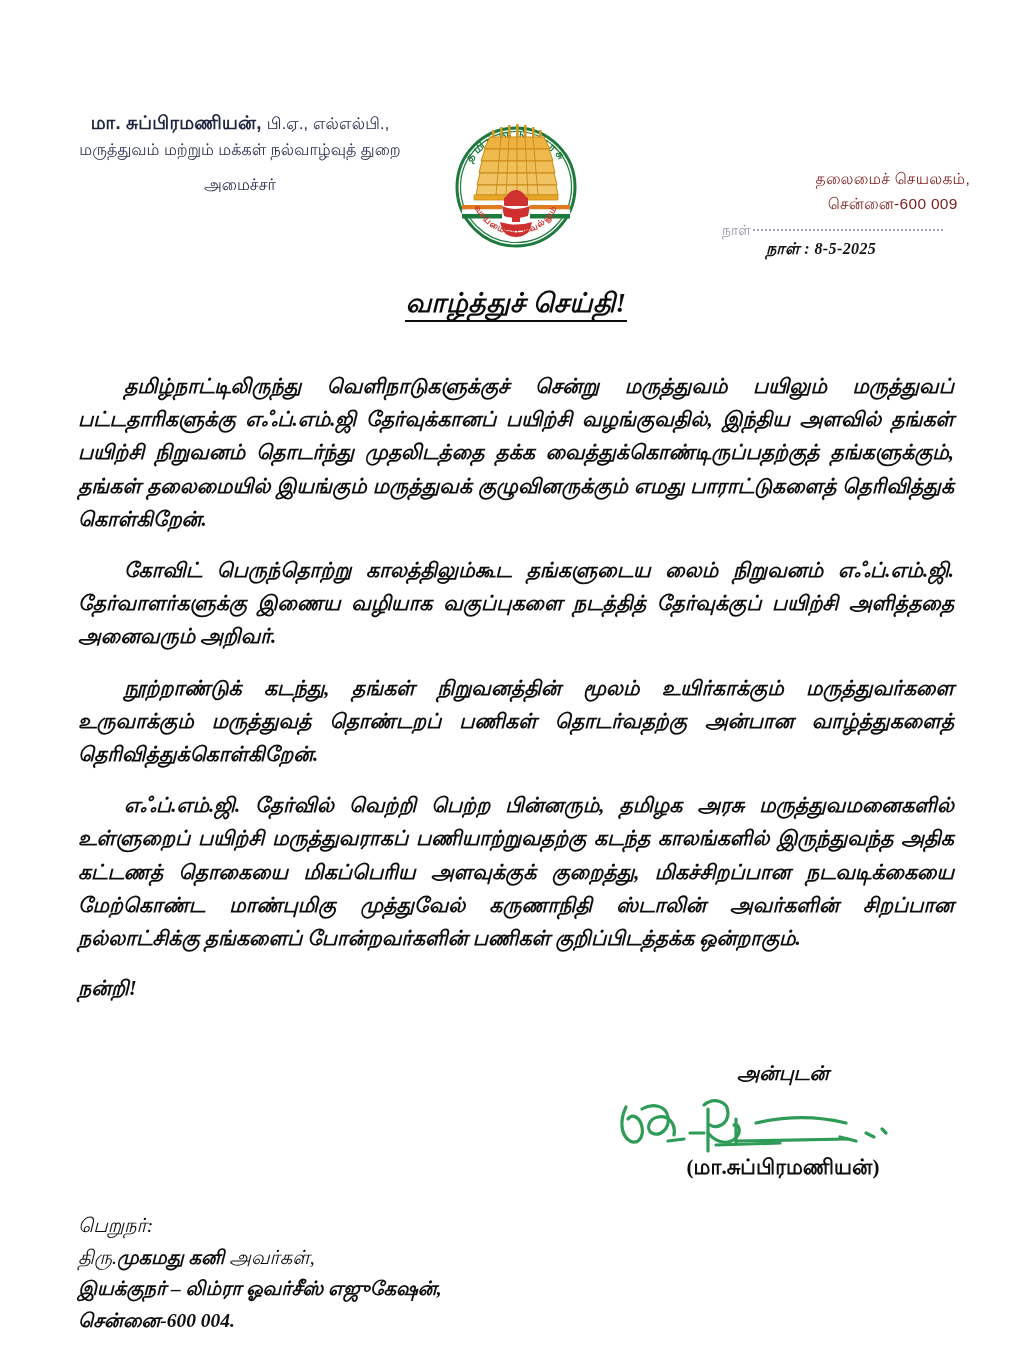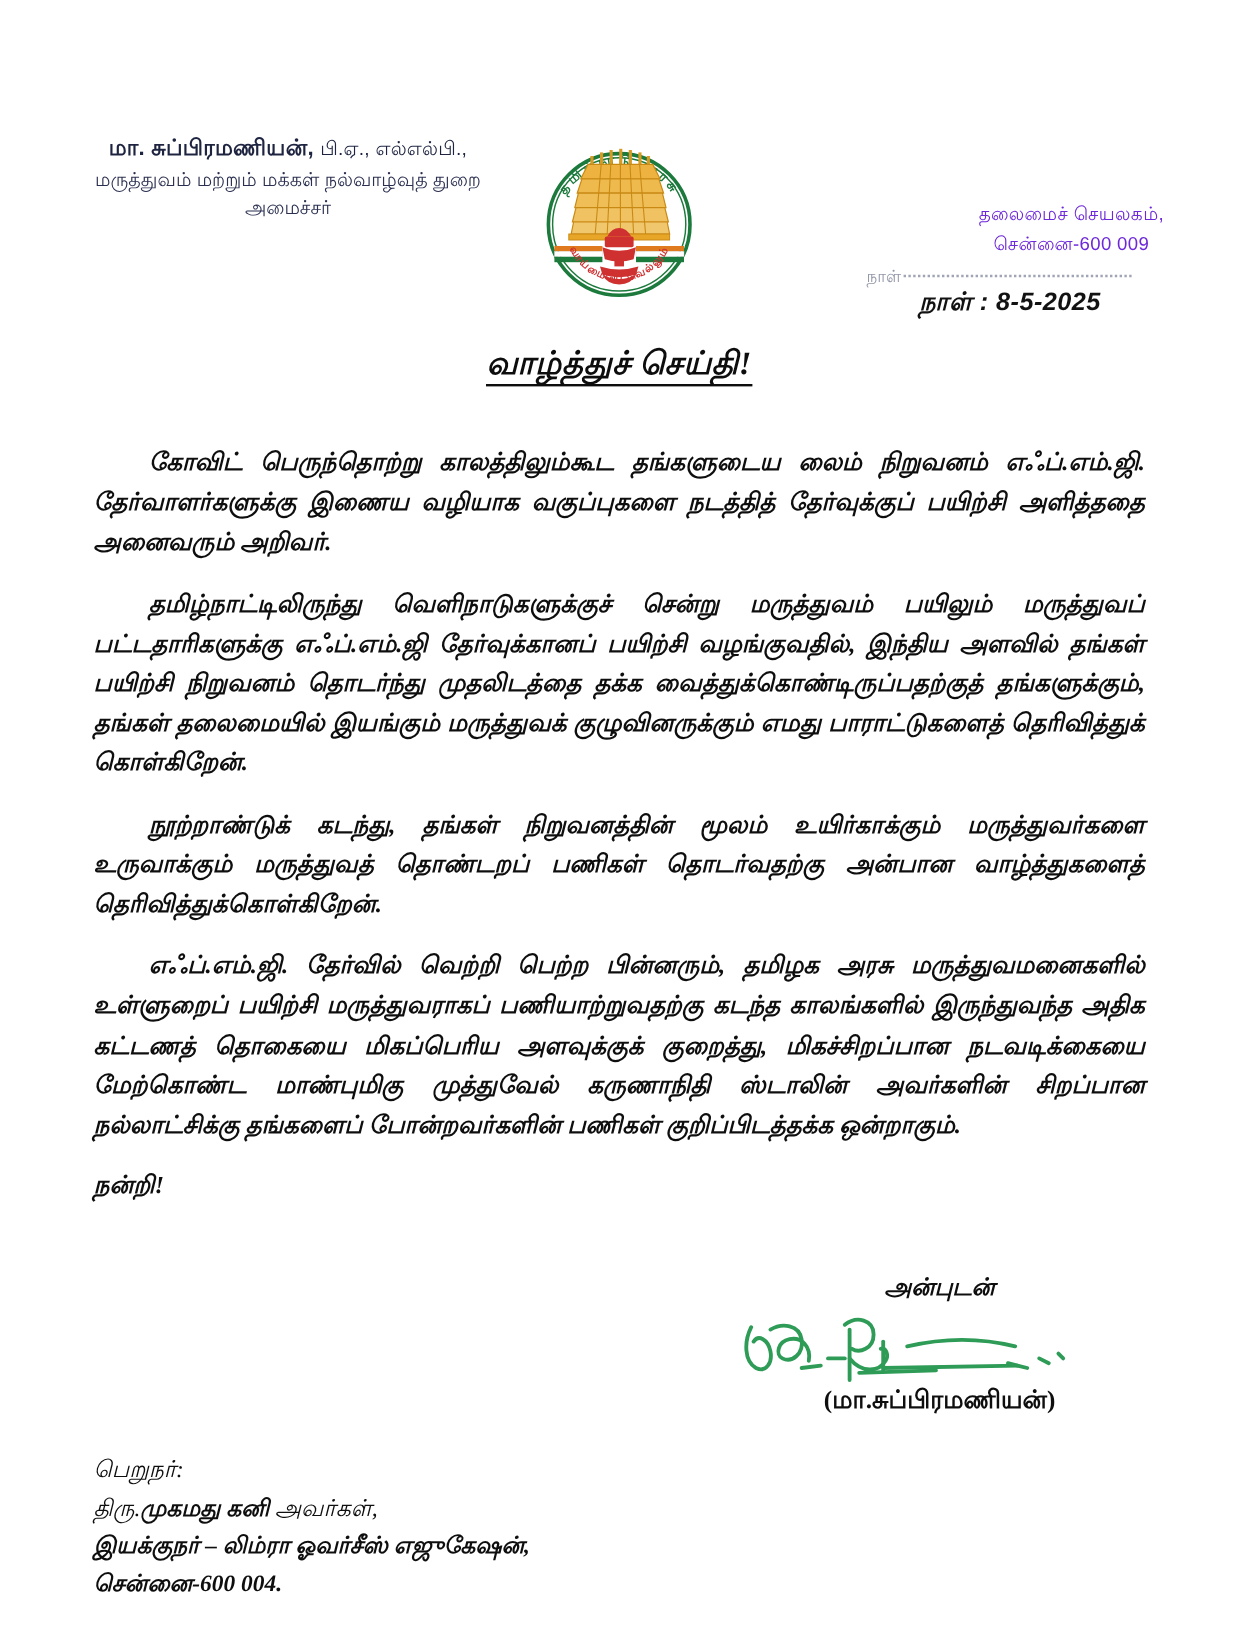--- a/index.html
+++ b/index.html
@@ -52,29 +52,29 @@
   .lh-dept {
     font-family: "Liberation Sans", "DejaVu Sans", sans-serif;
     font-size: 16px;
     color: #2b3050;
     margin-top: 3px;
   }
   .lh-role {
     font-family: "Liberation Sans", "DejaVu Sans", sans-serif;
     font-size: 16px;
     color: #2b3050;
-    margin-top: 1px;
+    margin-top: 12px;
   }
 
   .letterhead-right {
     position: absolute;
     right: 62px;
     top: 112px;
     text-align: center;
-    color: #6d28d9;
+    color: #7f1d1d;
     font-family: "Liberation Sans", "DejaVu Sans", sans-serif;
     font-size: 15.5px;
     line-height: 1.6;
     letter-spacing: 0.3px;
   }
 
   
   .emblem {
     position: absolute;
     left: 444px;
@@ -106,24 +106,24 @@
     width: 190px;
     border-bottom: 2.5px dotted #a0a4b4;
     margin-left: 2px;
     vertical-align: 4px;
   }
   .date-typed {
     position: absolute;
     left: 52px;
     top: 18px;
     white-space: nowrap;
-    font-family: Liberation Sans, sans-serif;
-    font-style: italic;
-    font-weight: bold;
-    font-size: 21px;
+    font-family: Liberation Serif, serif;
+    font-style: italic;
+    font-weight: bold;
+    font-size: 16px;
     color: #121212;
     letter-spacing: 0.4px;
   }
 
   
   .doc-title {
     position: absolute;
     top: 288px;
     left: 0;
     width: 1032px;
@@ -316,22 +316,22 @@
       <span>நாள்</span><span class="date-dots"></span>
     </div>
     <div class="date-typed">நாள் : 8-5-2025</div>
   </div>
 
   <div class="doc-title">
     <span>வாழ்த்துச் செய்தி!</span>
   </div>
 
   <div class="body-text">
+    <p class="para">தமிழ்நாட்டிலிருந்து வெளிநாடுகளுக்குச் சென்று மருத்துவம் பயிலும் மருத்துவப் பட்டதாரிகளுக்கு எஃப்.எம்.ஜி தேர்வுக்கானப் பயிற்சி வழங்குவதில், இந்திய அளவில் தங்கள் பயிற்சி நிறுவனம் தொடர்ந்து முதலிடத்தை தக்க வைத்துக்கொண்டிருப்பதற்குத் தங்களுக்கும், தங்கள் தலைமையில் இயங்கும் மருத்துவக் குழுவினருக்கும் எமது பாராட்டுகளைத் தெரிவித்துக் கொள்கிறேன்.</p>
     <p class="para">கோவிட் பெருந்தொற்று காலத்திலும்கூட தங்களுடைய லைம் நிறுவனம் எஃப்.எம்.ஜி. தேர்வாளர்களுக்கு இணைய வழியாக வகுப்புகளை நடத்தித் தேர்வுக்குப் பயிற்சி அளித்ததை அனைவரும் அறிவர்.</p>
-    <p class="para">தமிழ்நாட்டிலிருந்து வெளிநாடுகளுக்குச் சென்று மருத்துவம் பயிலும் மருத்துவப் பட்டதாரிகளுக்கு எஃப்.எம்.ஜி தேர்வுக்கானப் பயிற்சி வழங்குவதில், இந்திய அளவில் தங்கள் பயிற்சி நிறுவனம் தொடர்ந்து முதலிடத்தை தக்க வைத்துக்கொண்டிருப்பதற்குத் தங்களுக்கும், தங்கள் தலைமையில் இயங்கும் மருத்துவக் குழுவினருக்கும் எமது பாராட்டுகளைத் தெரிவித்துக் கொள்கிறேன்.</p>
     <p class="para">நூற்றாண்டுக் கடந்து, தங்கள் நிறுவனத்தின் மூலம் உயிர்காக்கும் மருத்துவர்களை உருவாக்கும் மருத்துவத் தொண்டறப் பணிகள் தொடர்வதற்கு அன்பான வாழ்த்துகளைத் தெரிவித்துக்கொள்கிறேன்.</p>
     <p class="para">எஃப்.எம்.ஜி. தேர்வில் வெற்றி பெற்ற பின்னரும், தமிழக அரசு மருத்துவமனைகளில் உள்ளுறைப் பயிற்சி மருத்துவராகப் பணியாற்றுவதற்கு கடந்த காலங்களில் இருந்துவந்த அதிக கட்டணத் தொகையை மிகப்பெரிய அளவுக்குக் குறைத்து, மிகச்சிறப்பான நடவடிக்கையை மேற்கொண்ட மாண்புமிகு முத்துவேல் கருணாநிதி ஸ்டாலின் அவர்களின் சிறப்பான நல்லாட்சிக்கு தங்களைப் போன்றவர்களின் பணிகள் குறிப்பிடத்தக்க ஒன்றாகும்.</p>
     <p class="thanks">நன்றி!</p>
   </div>
 
   <div class="sign-block">
     <div class="sign-regards">அன்புடன்</div>
     <div class="sign-mark">
       <svg width="300" height="72" viewBox="0 0 300 72" xmlns="http://www.w3.org/2000/svg">
         <g fill="none" stroke="#2e9b57" stroke-width="3.2" stroke-linecap="round" stroke-linejoin="round">

